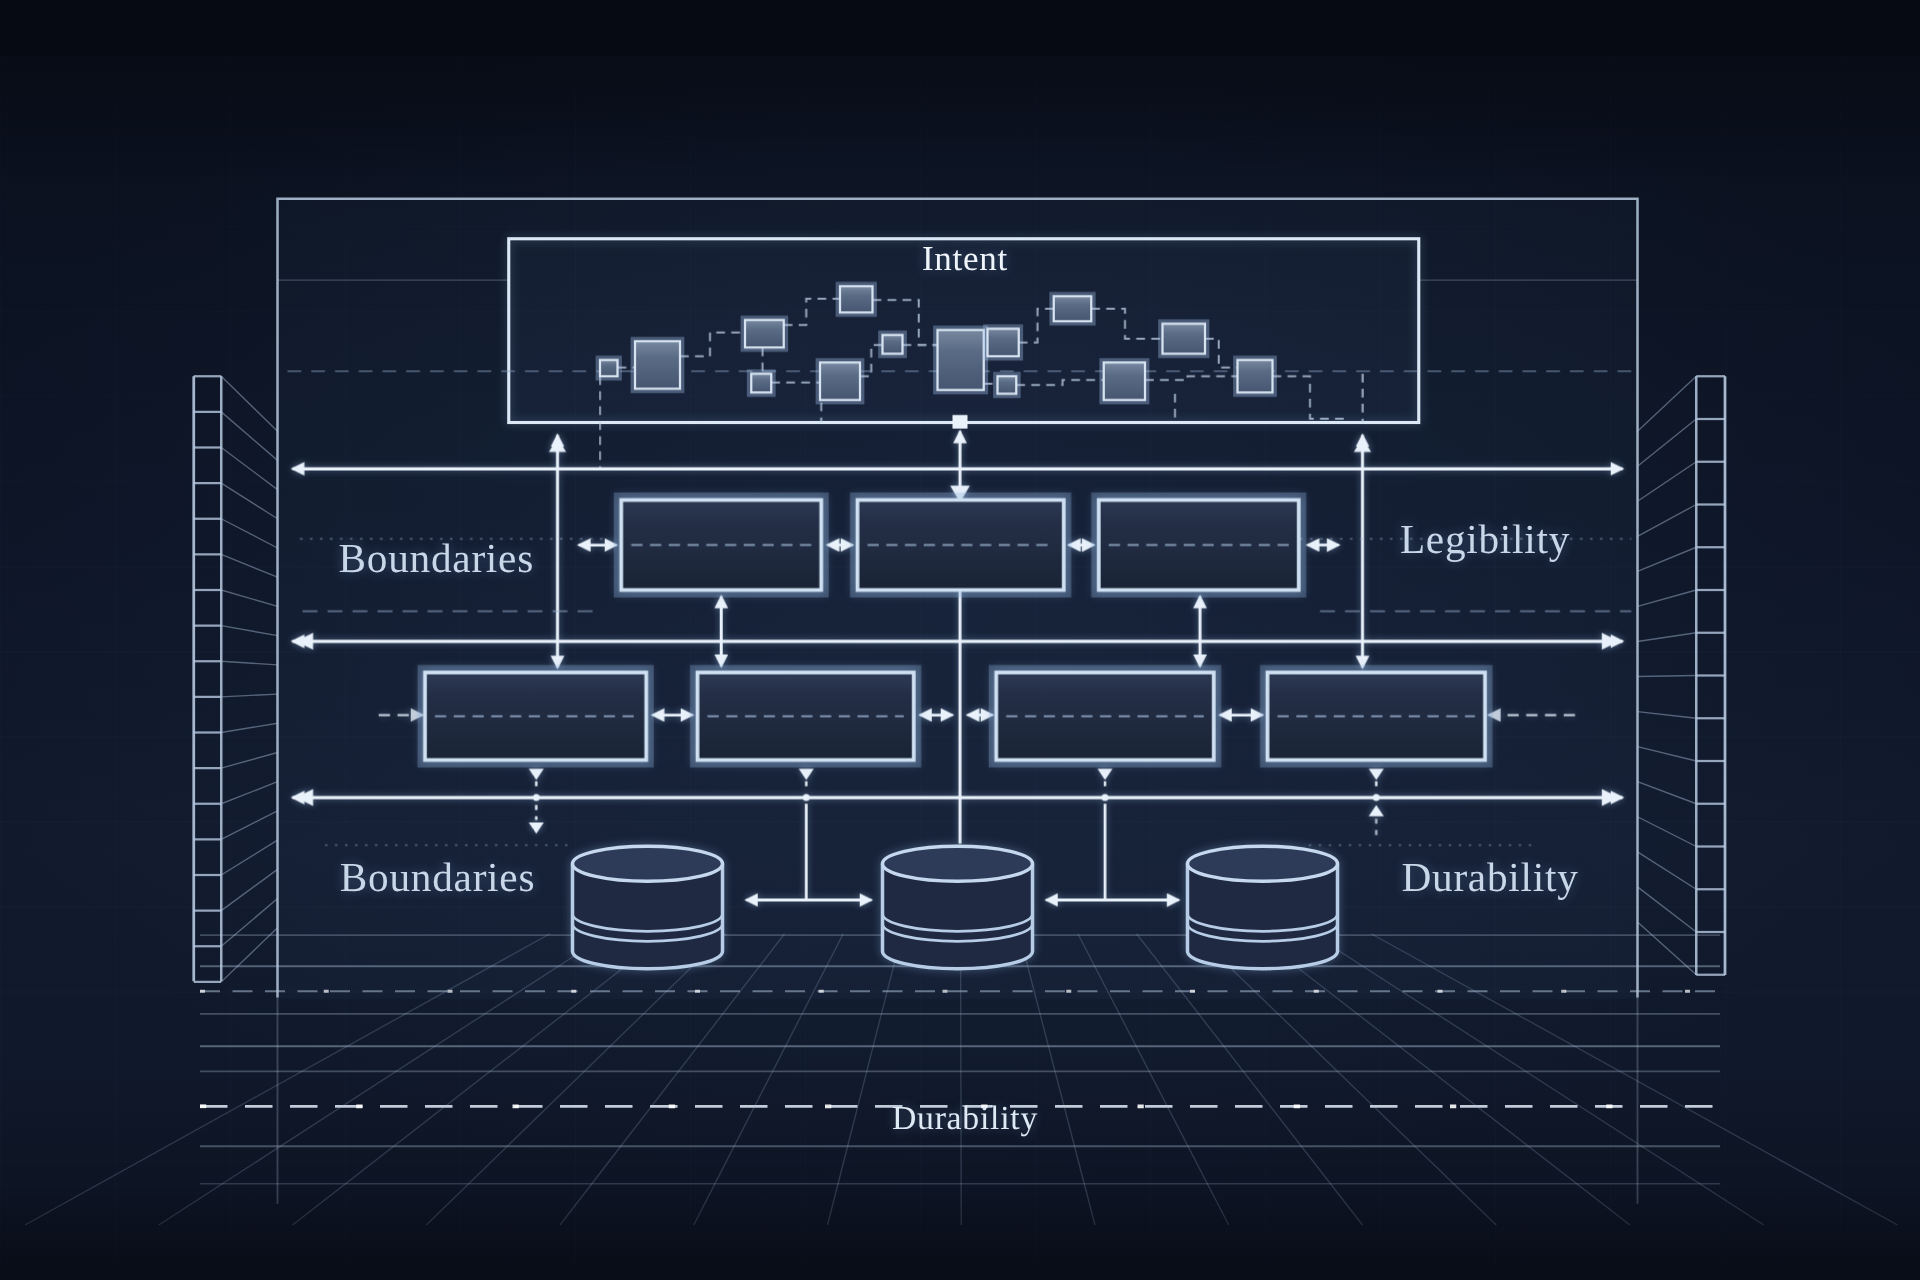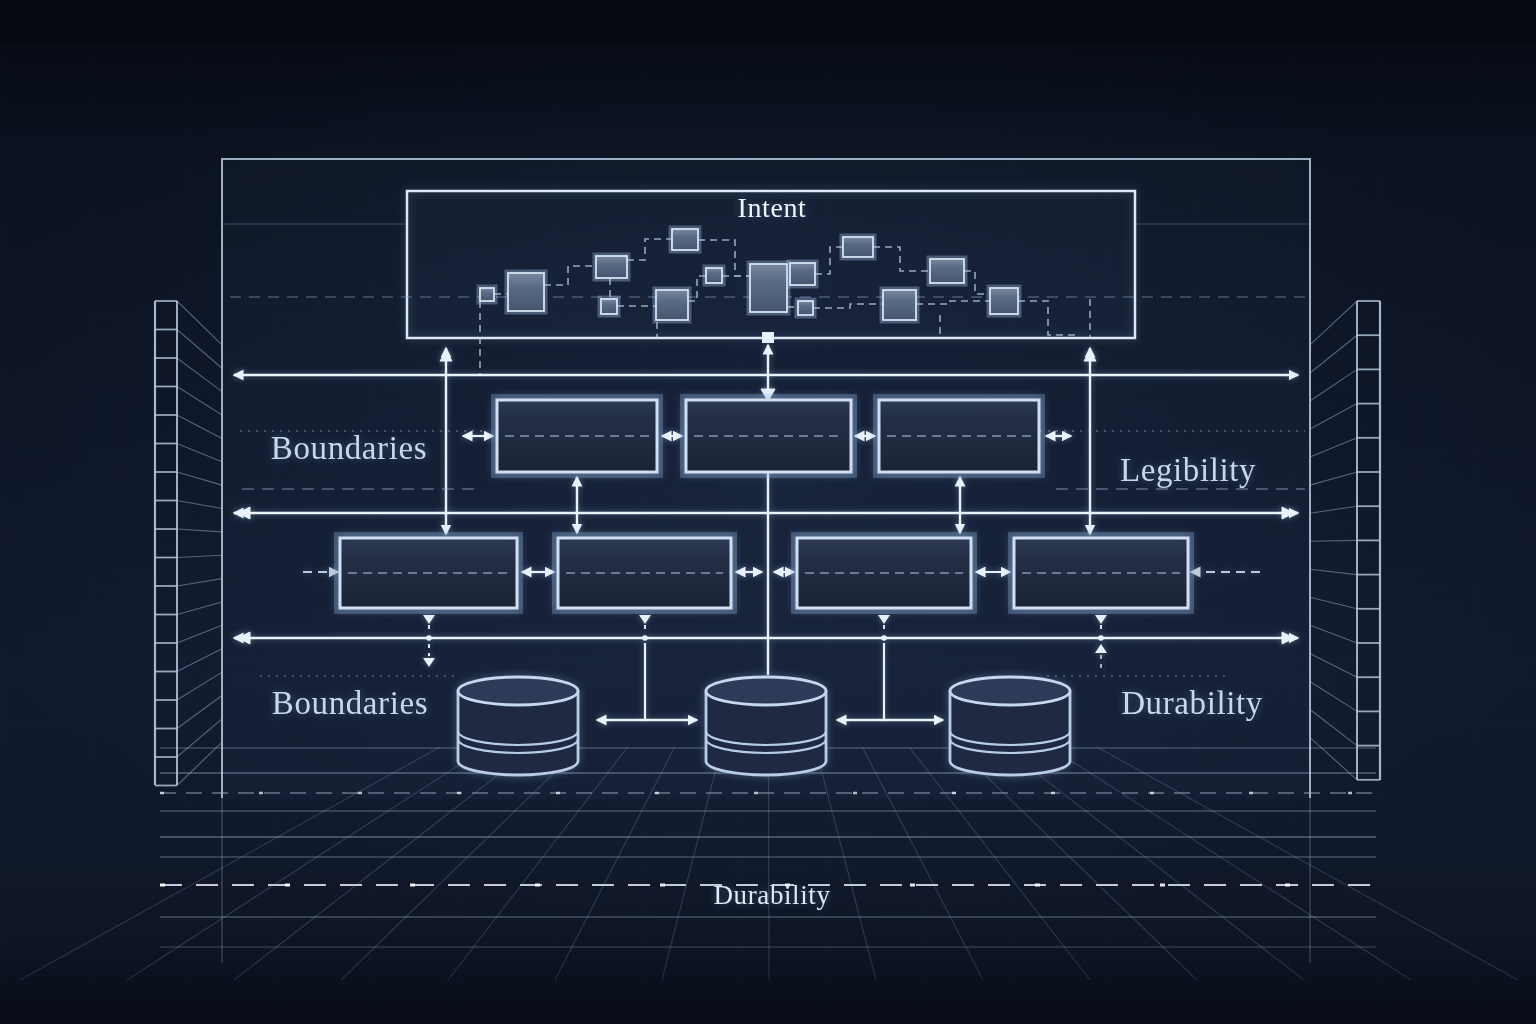--- a/index.html
+++ b/index.html
@@ -386,17 +386,17 @@
           <ellipse cx="1010" cy="646" rx="60" ry="14" fill="#2d3b59" stroke="#c5d8ee" stroke-width="2.8"></ellipse>
         </g>
       </g>
 
     <rect x="0" y="905" width="1536" height="119" fill="url(#gFadeBot)"></rect>
     <rect x="0" y="0" width="1536" height="95" fill="url(#gFadeTop)"></rect>
   </svg>
 
   <div class="lbl lbl-title" style="left:772px;top:163px;">Intent</div>
   <div class="lbl" style="left:349px;top:403px;">Boundaries</div>
-  <div class="lbl" style="left:1188px;top:425px;">Legibility</div>
+  <div class="lbl" style="left:1188px;top:388px;">Legibility</div>
   <div class="lbl" style="left:350px;top:658px;">Boundaries</div>
   <div class="lbl" style="left:1192px;top:658px;">Durability</div>
   <div class="lbl lbl-floor" style="left:772px;top:850px;">Durability</div>
 </div>
 
 </body></html>

